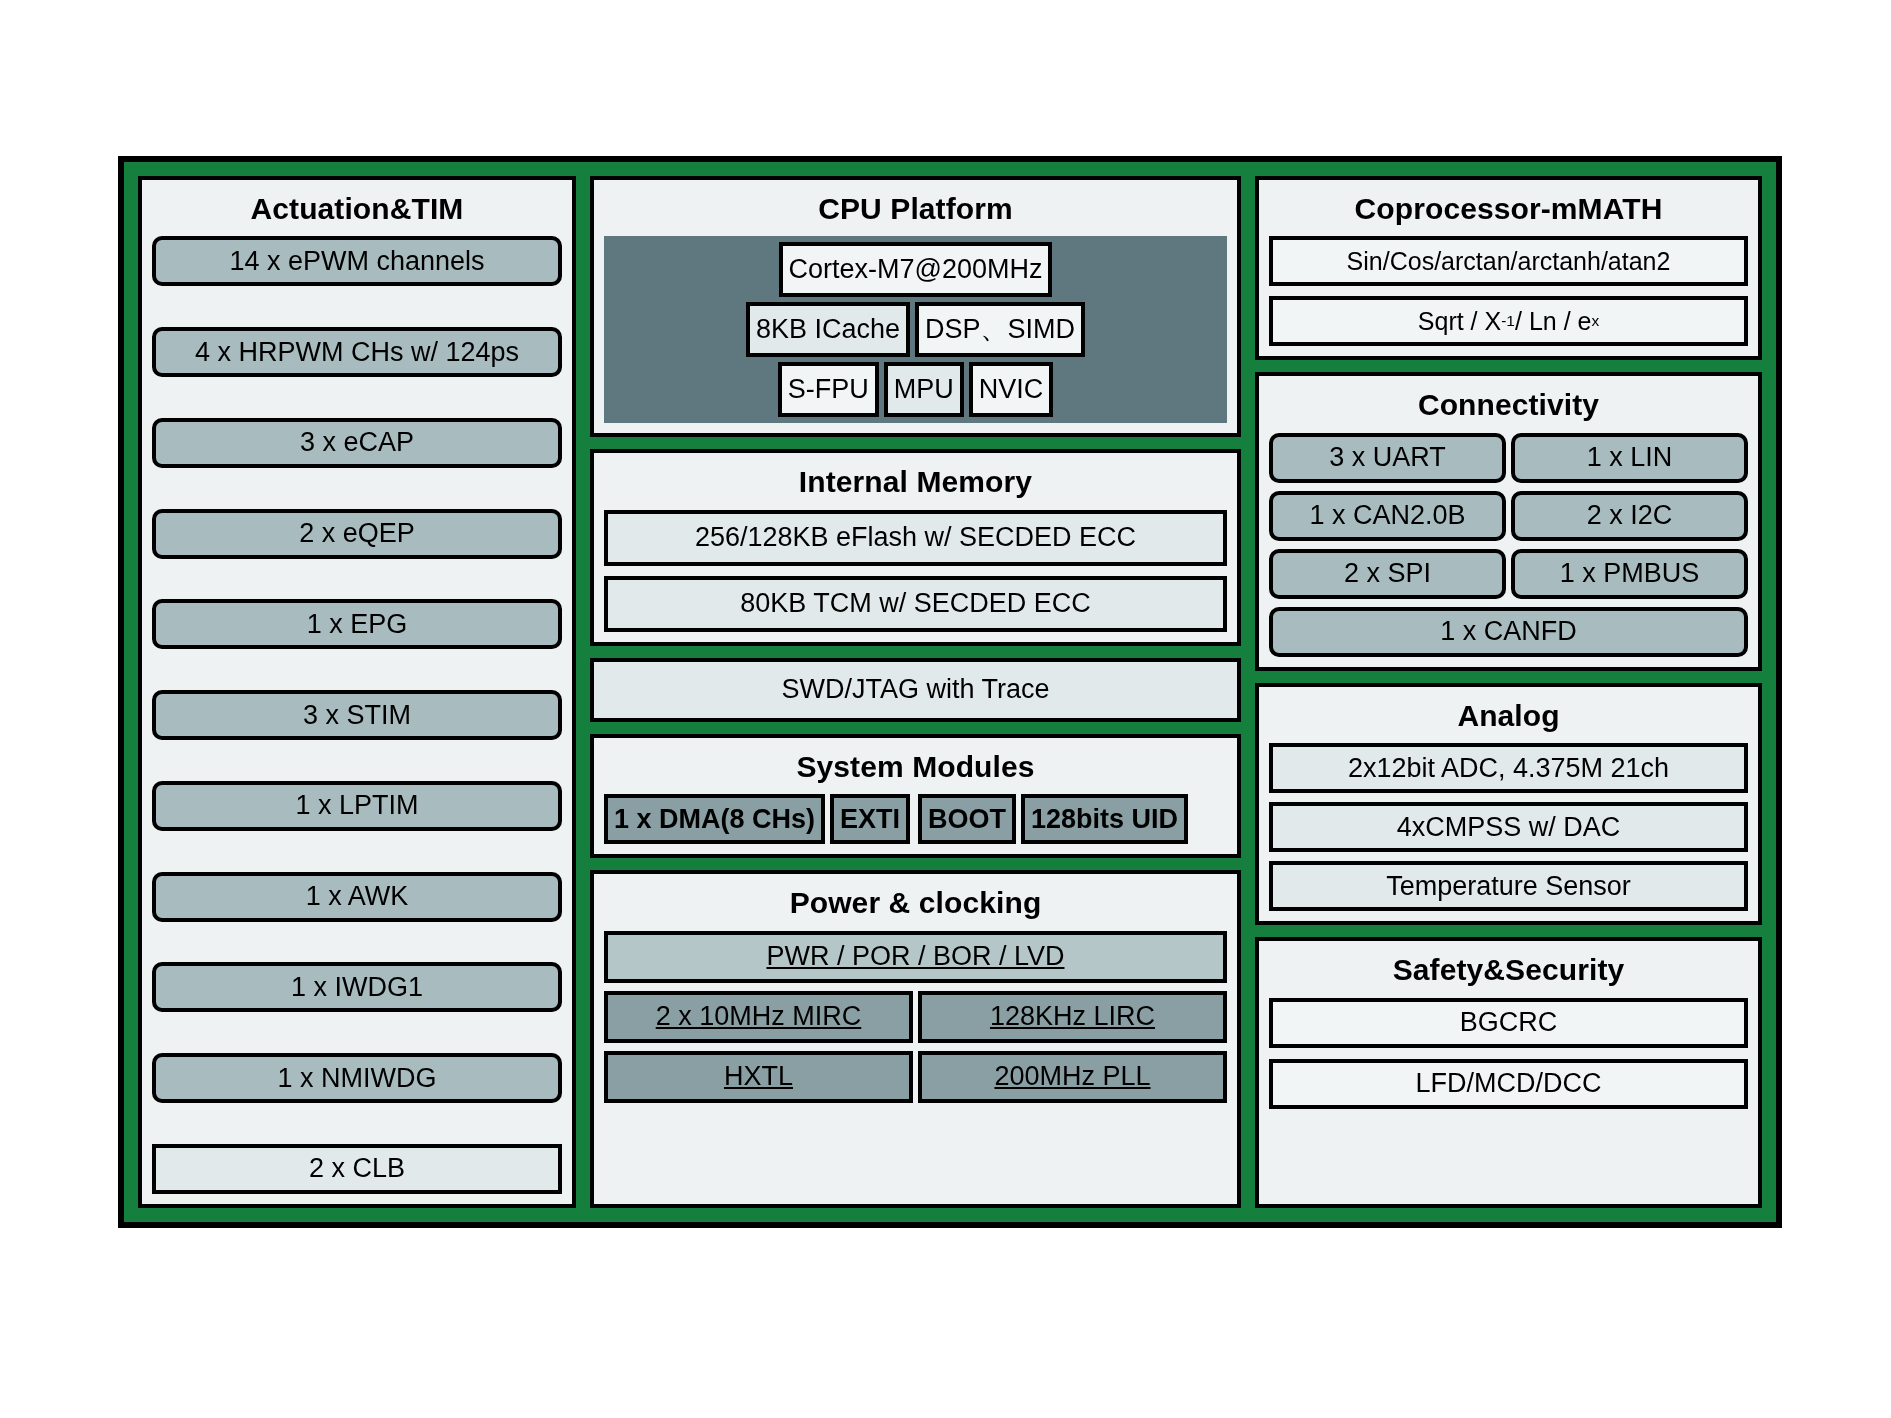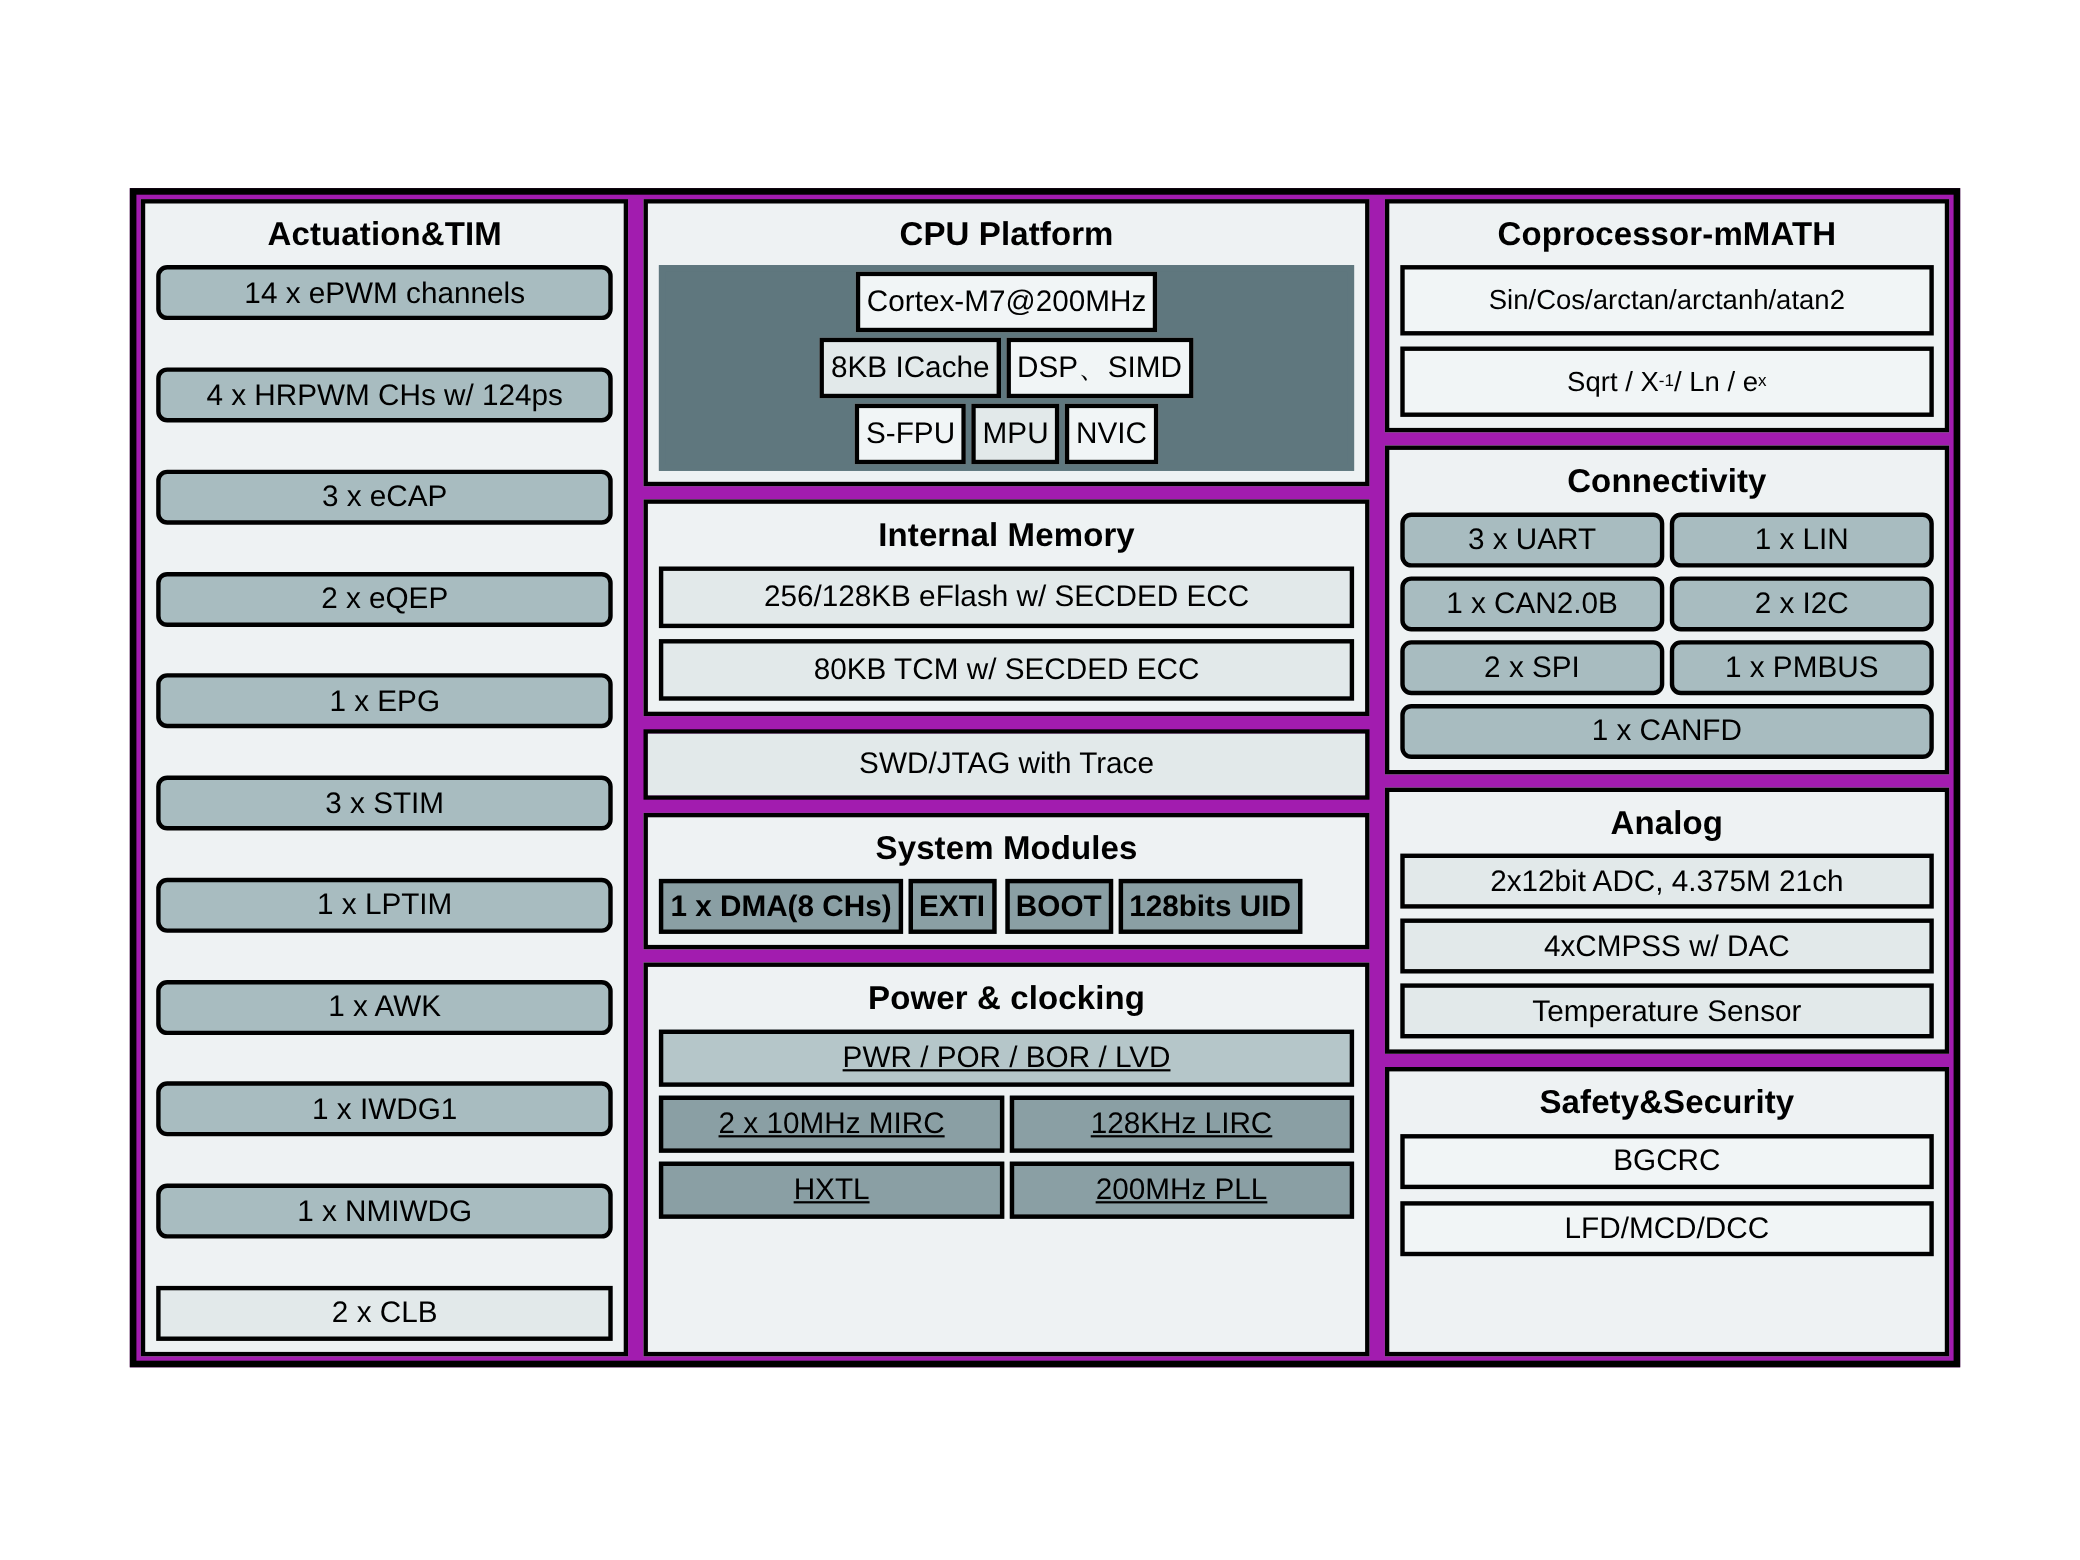--- a/index.html
+++ b/index.html
@@ -12,27 +12,27 @@
     height: 1418px;
     font-family: "Liberation Sans", sans-serif;
     color: #000000;
     overflow: hidden;
   }
 
   
   #chip {
     position: absolute;
     left: 118px;
-    top: 171px;
+    top: 156px;
     width: 1664px;
     height: 1072px;
     box-sizing: border-box;
     border: 6px solid #000000;
-    background: #a21caf;
-    padding: 4px;
+    background: #15803d;
+    padding: 14px;
     display: flex;
     gap: 14px;
   }
 
   
   .col {
     display: flex;
     flex-direction: column;
     gap: 12px;
   }
@@ -117,21 +117,21 @@
   
   #sysmod-grid { display: flex; flex-direction: row; gap: 8px; font-weight: bold; }
   #sysmod-grid .cell { height: 50px; }
 
   
   #power-grid { display: flex; flex-direction: column; gap: 8px; }
   #power-grid .cell { height: 52px; text-decoration: underline; }
 
   
   #copro-list { display: flex; flex-direction: column; gap: 10px; }
-  #copro-list .cell { height: 64px; font-size: 25px; }
+  #copro-list .cell { height: 50px; font-size: 25px; }
 
   
   #conn-grid { display: flex; flex-direction: column; gap: 8px; }
   #conn-grid .cell { height: 50px; }
 
   
   #analog-list { display: flex; flex-direction: column; gap: 9px; }
   #analog-list .cell { height: 50px; }
 
   

